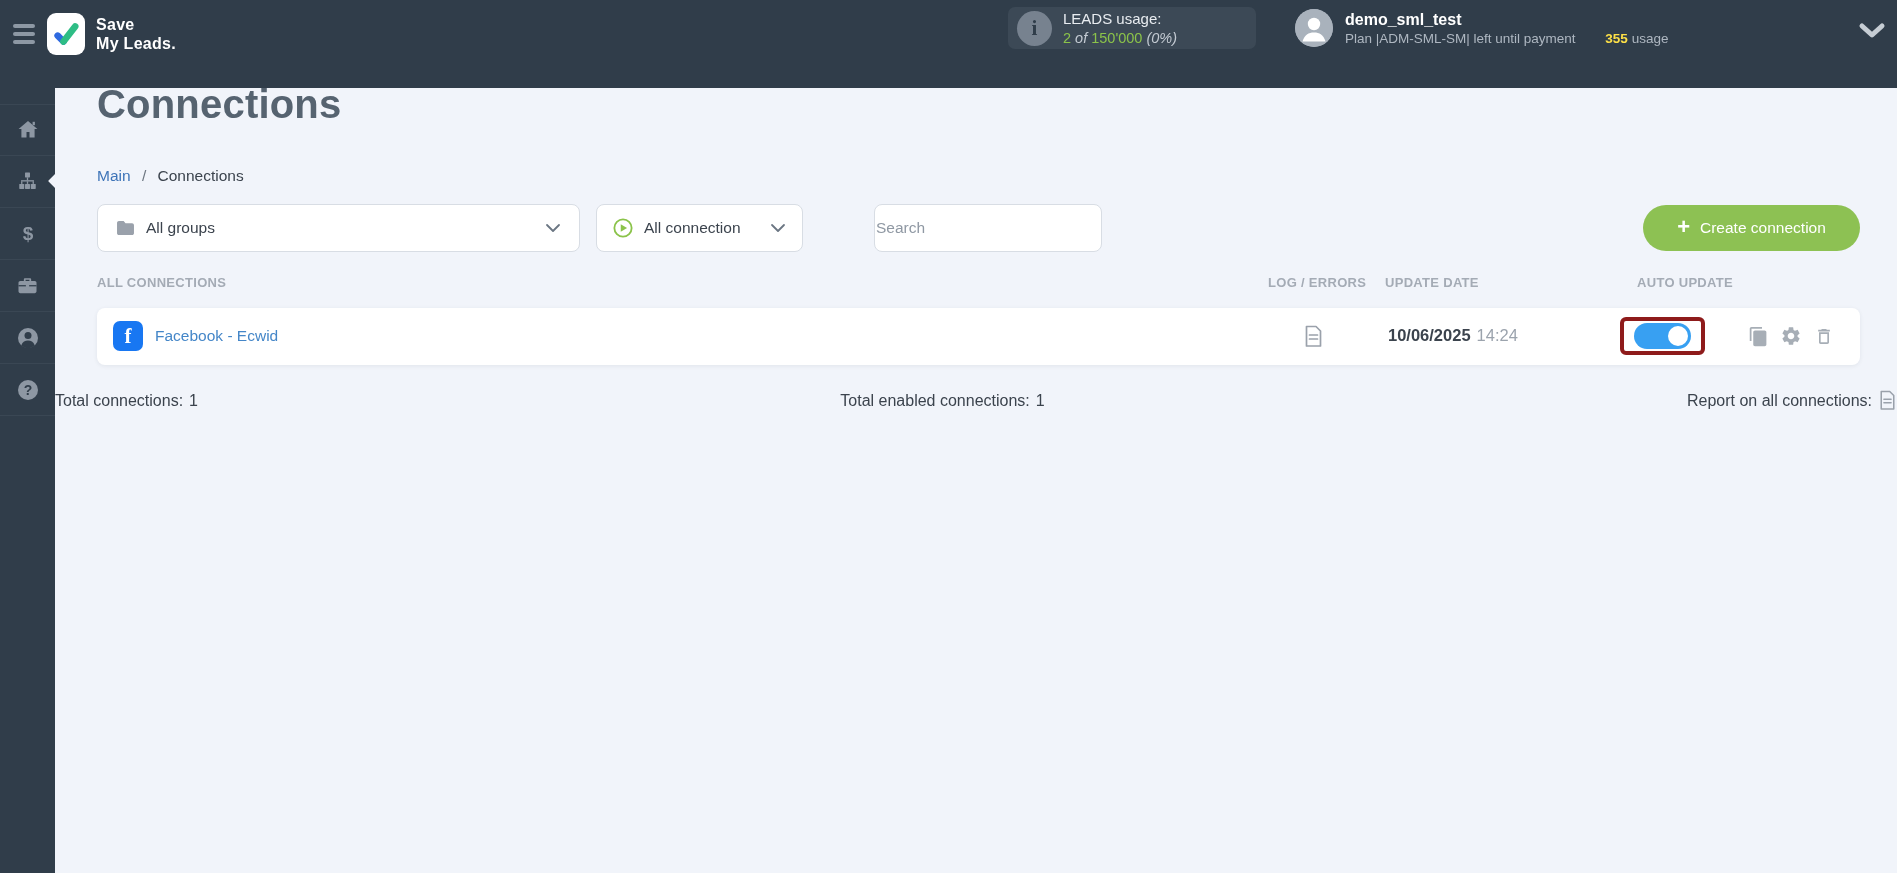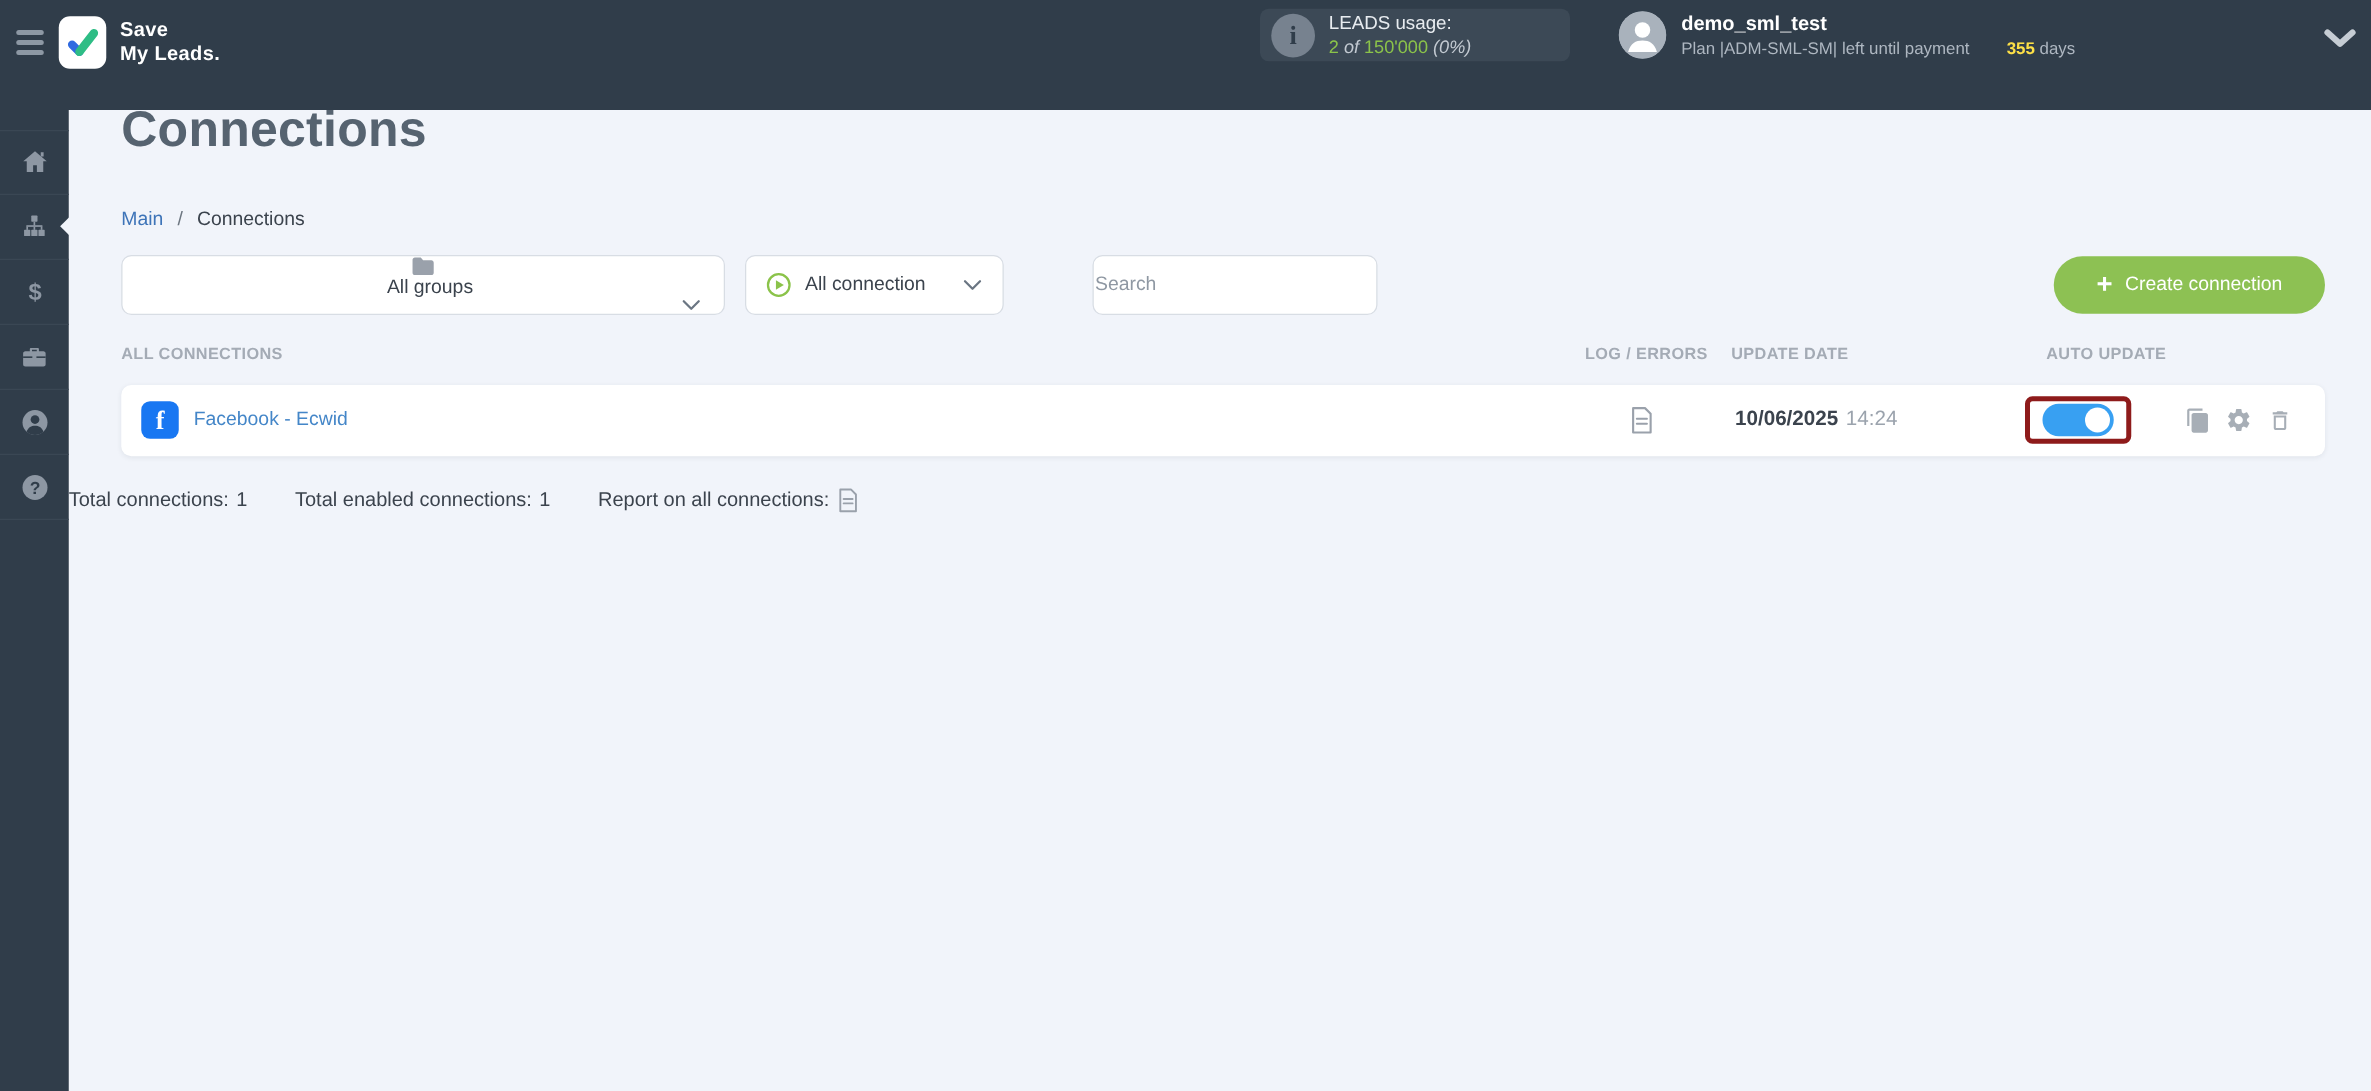--- a/index.html
+++ b/index.html
@@ -32,21 +32,21 @@
   .side-item:first-child { margin-top:36px; border-top:1px solid #3a4754; }
   .active-notch { position:absolute; left:51px; top:174px; width:14px; height:14px; background:#f1f4fa; transform:rotate(45deg); z-index:6; }
 
   
   .page-title { position:absolute; left:97px; top:82px; font-size:40px; font-weight:bold; color:#566370; letter-spacing:0.2px; }
   .breadcrumb { position:absolute; left:97px; top:167px; font-size:15.5px; color:#3b434d; }
   .breadcrumb .bc-main { color:#3e74b8; cursor:pointer; }
   .breadcrumb .bc-sep { color:#6d7680; margin:0 7px; }
 
   .ctrl { position:absolute; top:204px; height:48px; background:#ffffff; border:1px solid #d8dde4; border-radius:8px; display:flex; align-items:center; font-size:15.5px; color:#3b434d; }
-  .dd-groups { left:97px; width:483px; padding:0 18px; cursor:pointer;flex-direction:column; }
+  .dd-groups { left:97px; width:483px; padding:0 18px; cursor:pointer; }
   .dd-conn { left:596px; width:207px; padding:0 16px; cursor:pointer; }
   .dd-label { margin-left:11px; }
   .dd-chev { margin-left:auto; }
   .search-box { left:874px; width:228px; }
   .search-box input { border:none; outline:none; width:100%; height:100%; padding:0 1px; font-size:15.5px; font-family:"Liberation Sans", sans-serif; color:#3b434d; background:transparent; border-radius:8px; }
   .search-box input::placeholder { color:#8f98a3; }
   .create-btn { position:absolute; left:1643px; top:205px; width:217px; height:46px; background:#8dc153; border:none; border-radius:23px; color:#ffffff; font-size:15.5px; font-family:"Liberation Sans", sans-serif; display:flex; align-items:center; justify-content:center; cursor:pointer; }
   .create-btn .plus { font-size:22px; font-weight:bold; margin-right:10px; line-height:1; position:relative; top:-1px; }
 
   .tbl-head { position:absolute; top:275px; font-size:13px; font-weight:bold; color:#a4abb5; letter-spacing:0.3px; }
@@ -57,21 +57,21 @@
   .conn-name { position:absolute; left:58px; top:19px; font-size:15.5px; color:#4486c8; cursor:pointer; }
   .log-icon-wrap { position:absolute; left:1207px; top:17px; cursor:pointer; }
   .upd-date { position:absolute; left:1291px; top:18px; font-size:16.5px; color:#3b434d; font-weight:bold; }
   .upd-time { color:#9ba3ad; font-weight:normal; margin-left:6px; }
   .toggle-outline { position:absolute; left:1523px; top:9px; width:85px; height:38px; border:4px solid #8e1b1b; border-radius:6px; display:flex; align-items:center; justify-content:center; }
   .toggle { width:57px; height:26px; background:#38a0f2; border-radius:13px; position:relative; cursor:pointer; }
   .toggle .knob { position:absolute; right:3px; top:3px; width:20px; height:20px; background:#ffffff; border-radius:50%; }
   .row-actions { position:absolute; left:1650px; top:17px; display:flex; gap:11px; }
   .act-btn { width:22px; height:22px; cursor:pointer; display:flex; align-items:center; justify-content:center; }
 
-  .totals { position:absolute; left:55px; top:389px; width:1842px; display:flex; justify-content:flex-start; align-items:center; gap:38px; font-size:16px; color:#3b434d; }
+  .totals { position:absolute; left:55px; top:389px; width:1842px; display:flex; justify-content:space-between; align-items:center; gap:38px; font-size:16px; color:#3b434d; }
   .totals .t-item { display:flex; align-items:center; gap:6px; }
 </style>
 </head>
 <body>
 
 <div class="app">
 
   <div class="topbar">
     <div class="hamburger">
       <span></span>
@@ -105,21 +105,21 @@
     <div class="userbox">
       <div class="avatar">
         <svg width="38" height="38" viewBox="0 0 38 38">
           <circle cx="19" cy="19" r="19" fill="#a9b2bc"></circle>
           <circle cx="19" cy="15" r="6.2" fill="#ffffff"></circle>
           <path d="M7.5 32.5 C9.5 25.5 13.5 23.4 19 23.4 C24.5 23.4 28.5 25.5 30.5 32.5 Z" fill="#ffffff"></path>
         </svg>
       </div>
       <div>
         <div class="user-name">demo_sml_test</div>
-        <div class="user-plan"><span>Plan |ADM-SML-SM| left until payment </span><b>355</b><span> days</span></div>
+        <div class="user-plan"><span>Plan |ADM-SML-SM| left until payment </span><b>355</b><span> usage</span></div>
       </div>
     </div>
 
     <div class="topbar-chevron">
       <svg width="28" height="18" viewBox="0 0 28 18">
         <path d="M4 4 L14 13 L24 4" stroke="#c6cdd4" stroke-width="5" fill="none" stroke-linecap="round" stroke-linejoin="round"></path>
       </svg>
     </div>
   </div>
 

